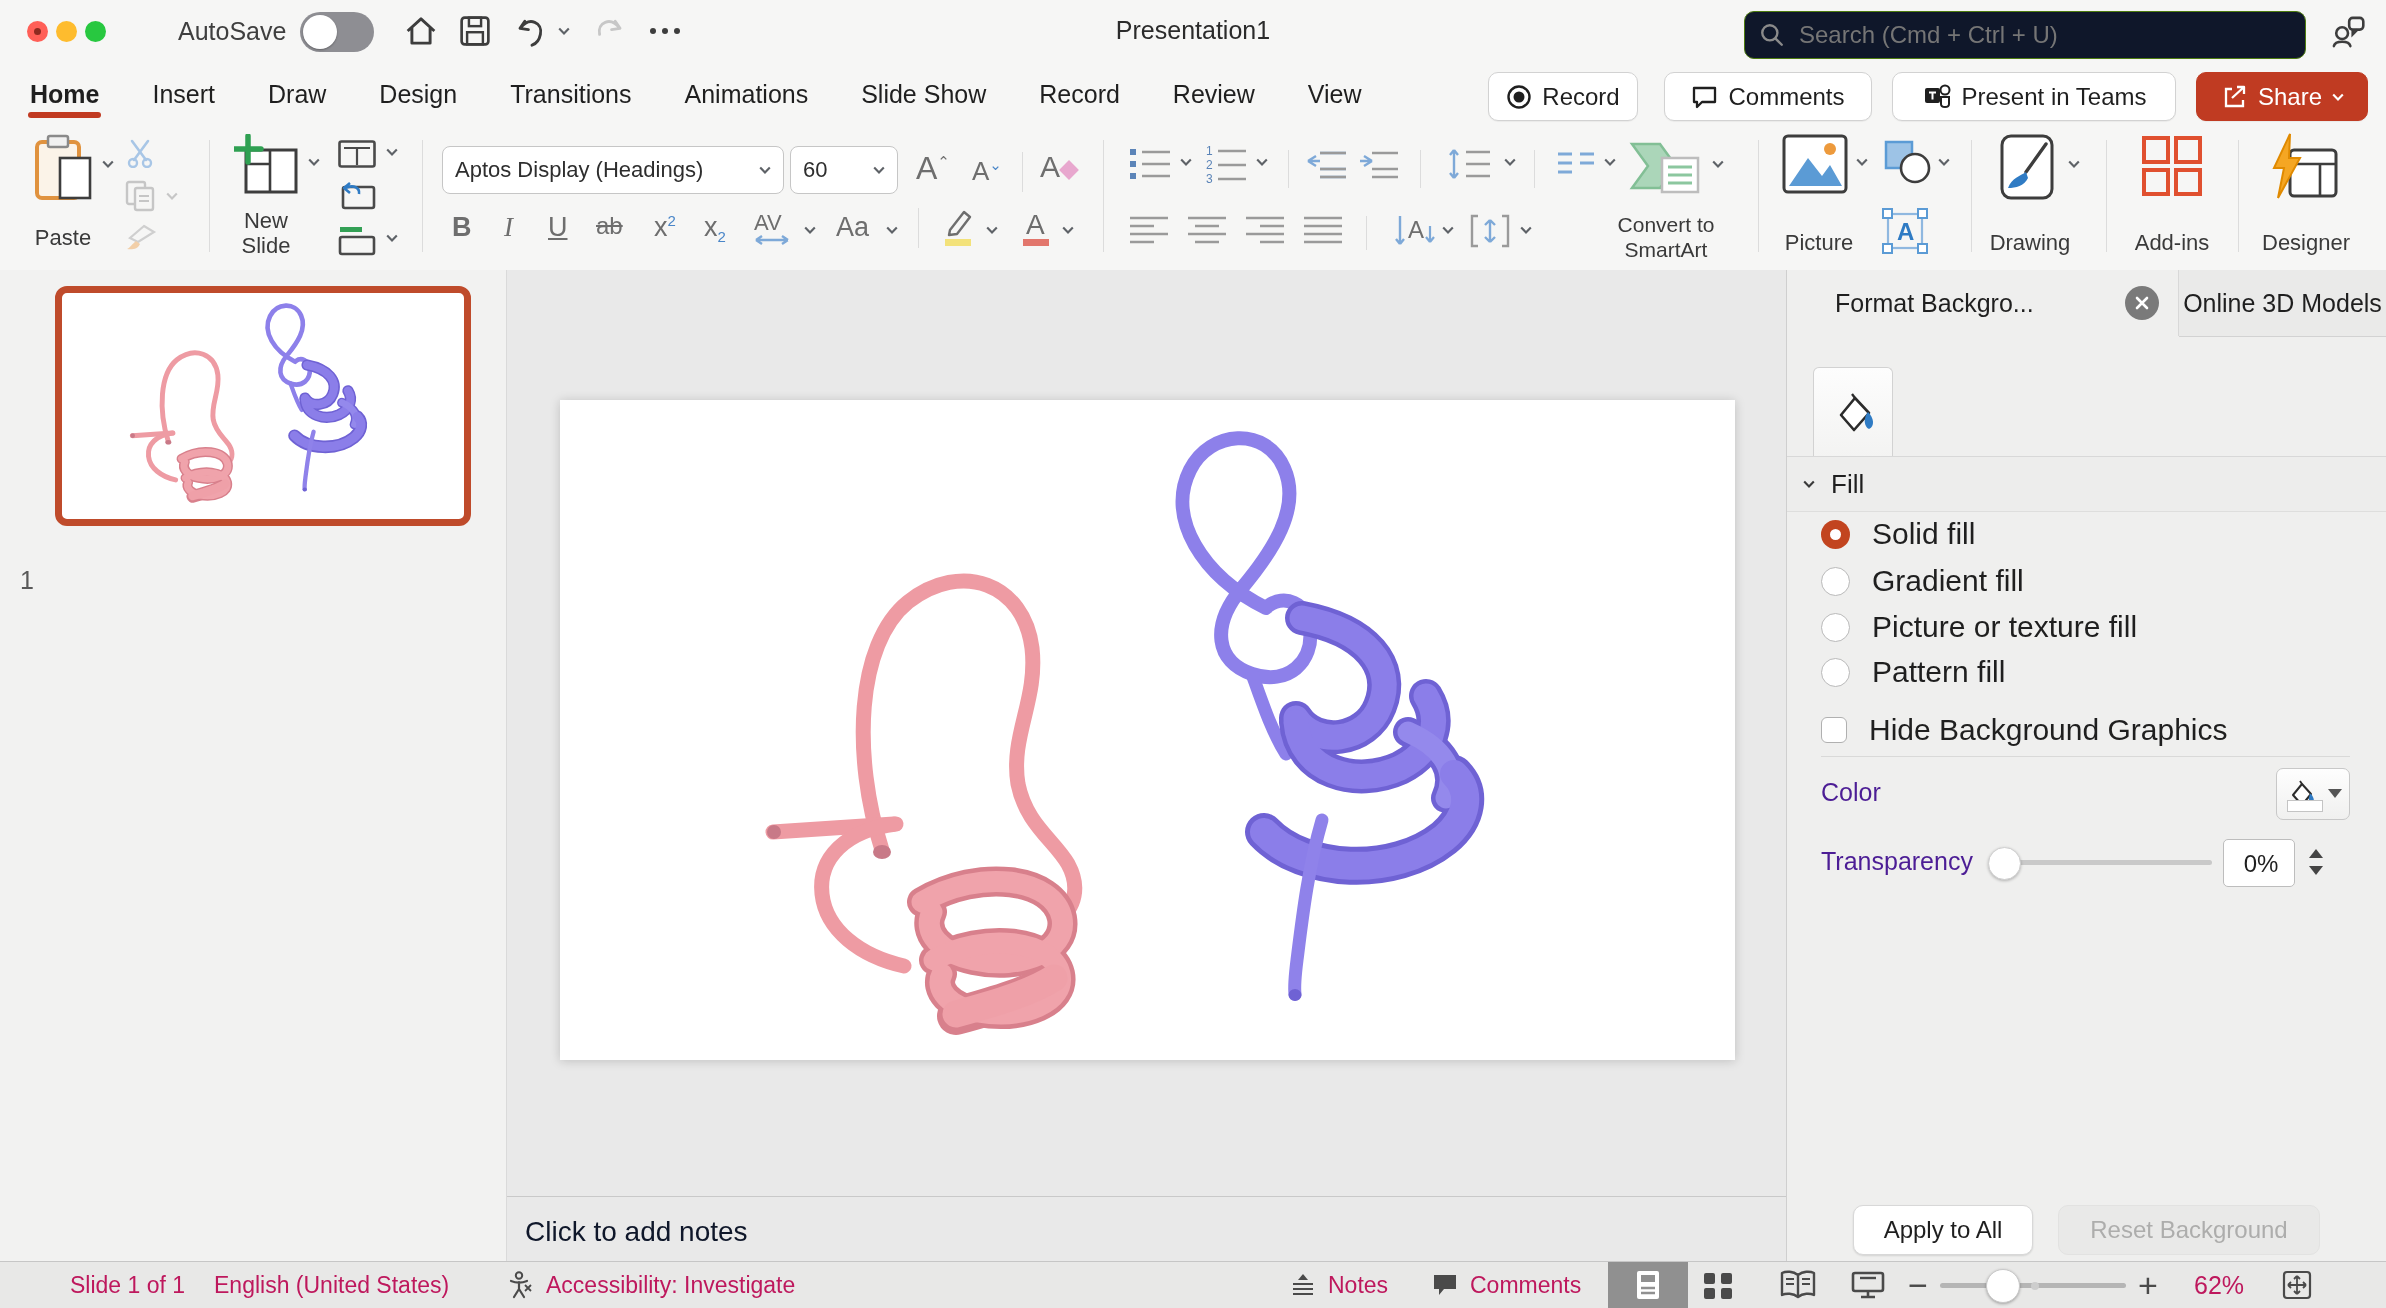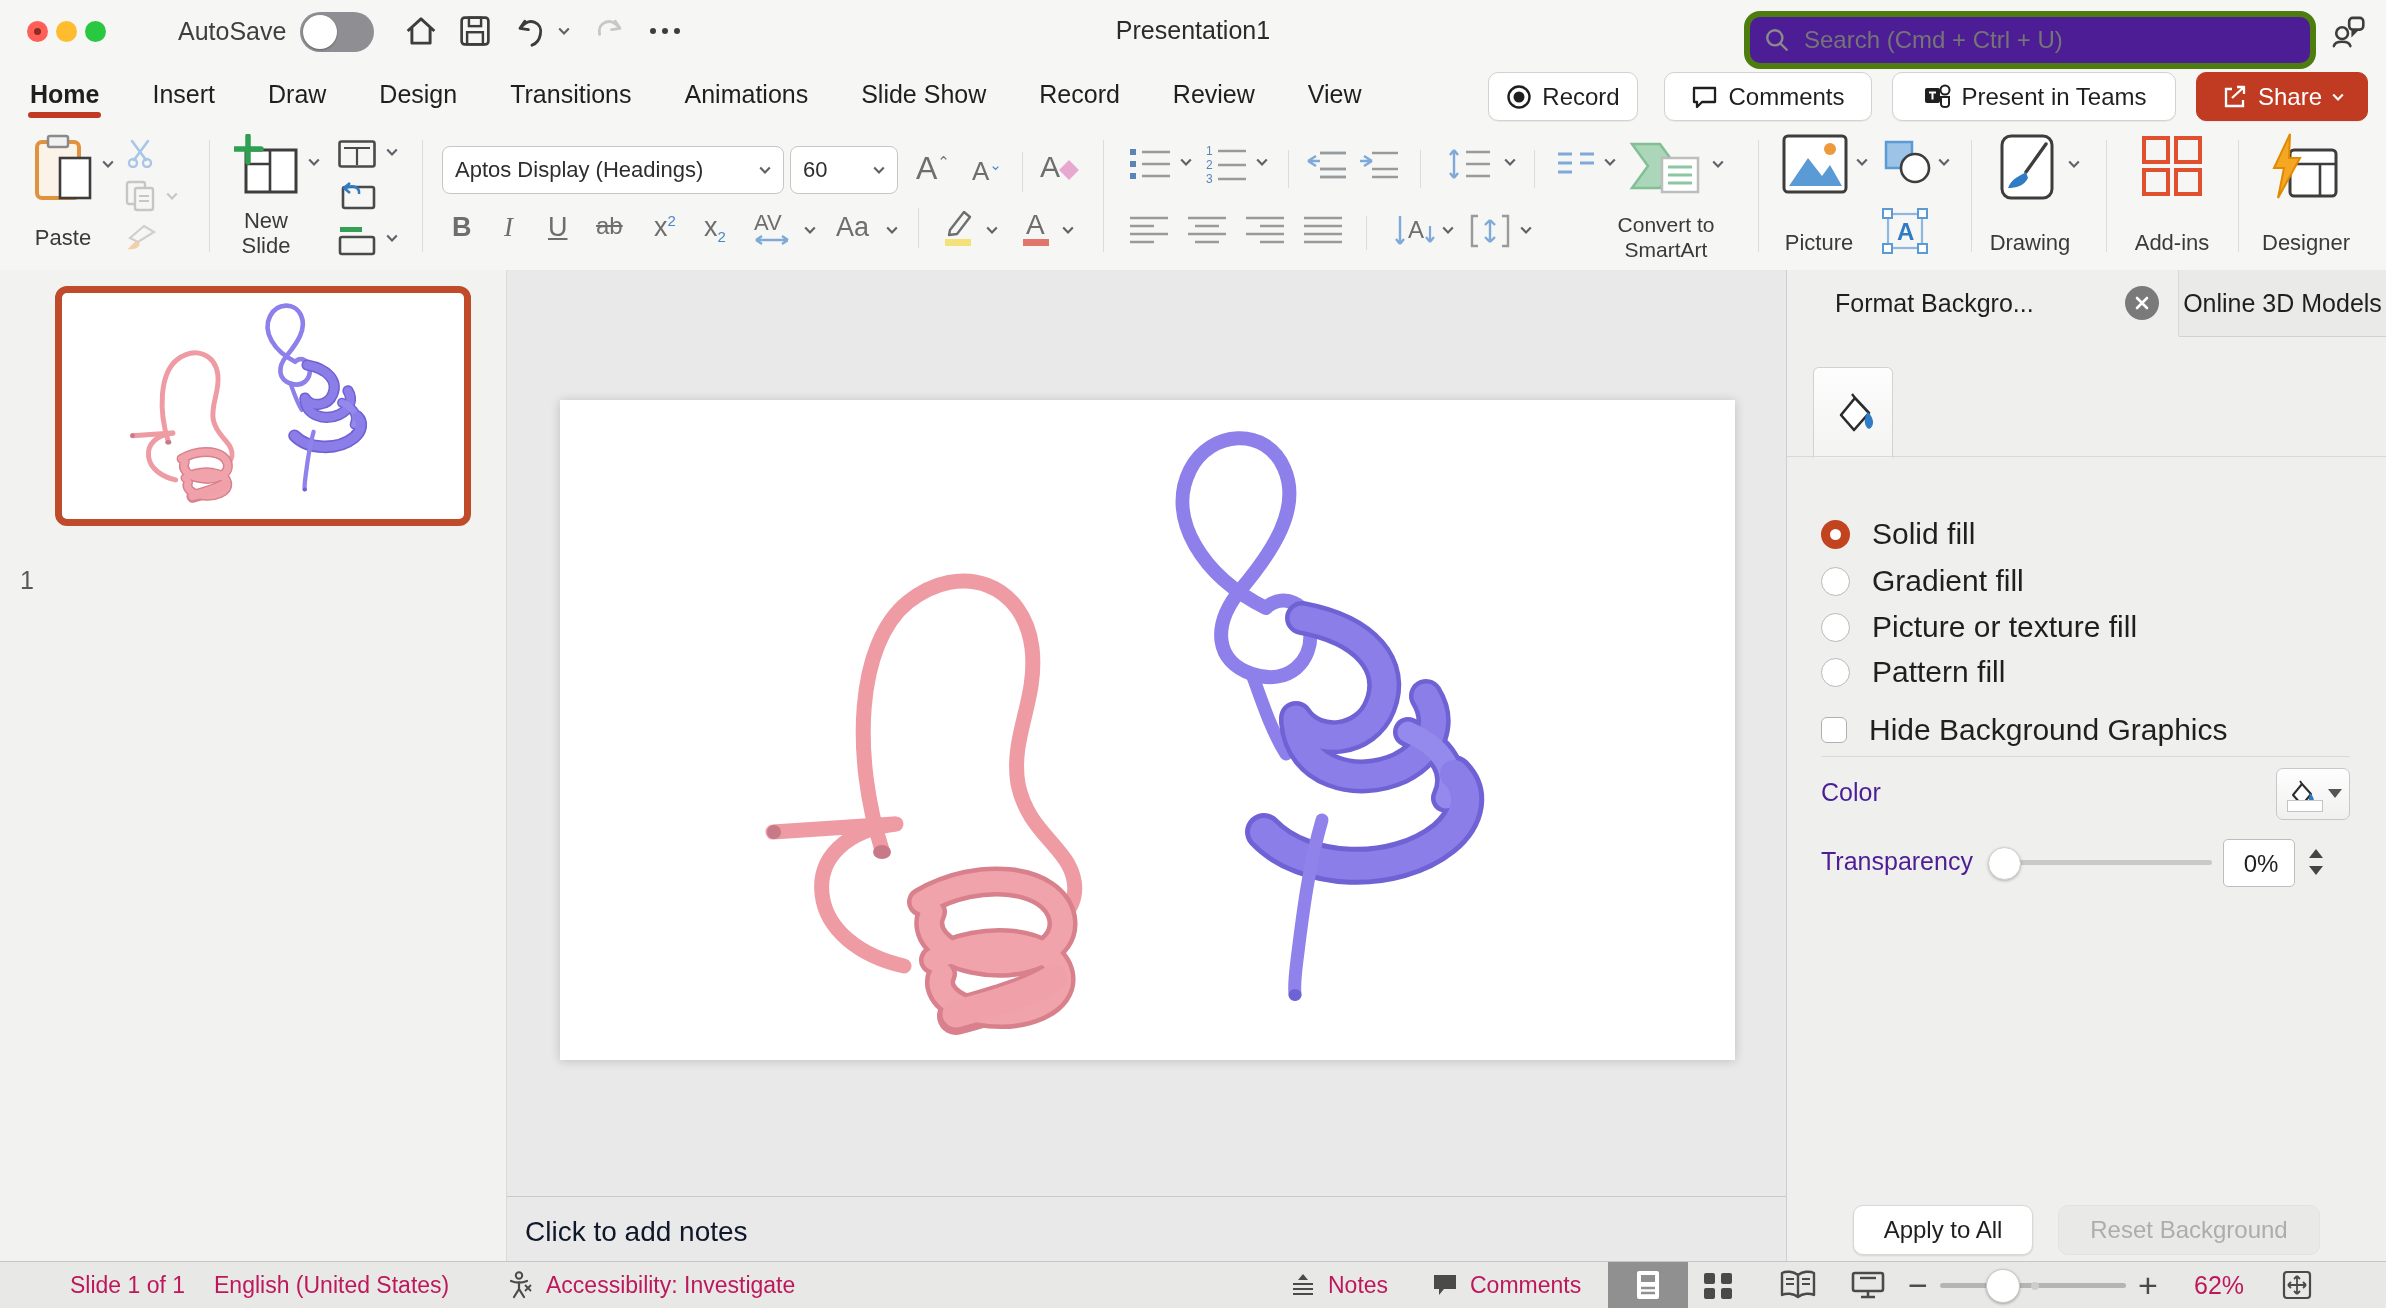--- a/index.html
+++ b/index.html
@@ -8,21 +8,21 @@
 svg{display:block}
 .abs{position:absolute}
 
 #chrome{position:absolute;left:0;top:0;right:0;height:270px;background:#F6F6F5;border-bottom:1px solid #D6D6D6}
 .tl{position:absolute;top:21px;width:21px;height:21px;border-radius:50%}
 .toggle{position:absolute;left:300px;top:12px;width:74px;height:40px;border-radius:20px;background:#8E8E93}
 .toggle .knob{position:absolute;left:3px;top:3px;width:34px;height:34px;border-radius:50%;background:#fff;box-shadow:0 1px 2px rgba(0,0,0,.3)}
 .tbicon{position:absolute;top:14px;cursor:default}
 #title{position:absolute;left:0;right:0;top:16px;text-align:center;font-size:25px;color:#2b2b2b}
 #autosave{position:absolute;left:178px;top:17px;font-size:25px;color:#3f3f3f}
-#searchbox{position:absolute;left:1744px;top:11px;width:560px;height:46px;background:#4c1d95;border:6px solid #4d7c0f;border-radius:16px;display:flex;align-items:center}
+#searchbox{position:absolute;left:1744px;top:11px;width:560px;height:46px;background:#0f172a;border:1px solid #4d7c0f;border-radius:10px;display:flex;align-items:center}
 #searchbox input{border:0;outline:none;background:transparent;font-size:24px;color:#8a8a8a;width:470px;font-family:inherit}
 
 #tabrow{position:absolute;left:28px;top:62px;height:64px;display:flex;gap:49px;align-items:center}
 .tab{position:relative;font-size:25px;color:#1f1f1f;padding:0 2px;height:64px;display:flex;align-items:center}
 .tab.active{font-weight:700}
 .tab.active::after{content:"";position:absolute;left:0;right:0;bottom:8px;height:6px;border-radius:3px;background:#C13A21}
 .pill{position:absolute;top:72px;height:47px;border:1px solid #D2D2D2;background:#fff;border-radius:10px;display:flex;align-items:center;justify-content:center;gap:10px;font-size:24px;color:#1f1f1f;box-shadow:0 1px 1px rgba(0,0,0,.05)}
 #sharebtn{background:#C03B22;border-color:#C03B22;color:#fff}
 
 .vd{position:absolute;top:140px;height:112px;width:1px;background:#DCDCDC}
@@ -606,20 +606,26 @@
 
     <div id="buckettab">
       <svg width="48" height="48" viewBox="0 0 48 48">
         <path d="M12 26 L26 9 L40 24 L25 41 Z" fill="#fff" stroke="#2b2b2b" stroke-width="2.6" stroke-linejoin="round"></path>
         <path d="M26 9 L23 5" stroke="#2b2b2b" stroke-width="2.4"></path>
         <path d="M39 23 C45 29 46 37 40 40 C35 38 34 29 39 23 Z" fill="#2F7BC4"></path>
       </svg>
     </div>
     <div id="phair"></div>
 
+    <div id="fillhdr">
+      <svg class="ch" viewBox="0 0 10 6">
+          <path d="M1 1l4 4 4-4" style="stroke:#3a3a3a"></path>
+        </svg>
+      <span>Fill</span>
+    </div>
 
     <div class="optrow" style="top:247px">
       <span class="radio sel"></span>
       <span>Solid fill</span>
     </div>
     <div class="optrow" style="top:294px">
       <span class="radio"></span>
       <span>Gradient fill</span>
     </div>
     <div class="optrow" style="top:340px">

